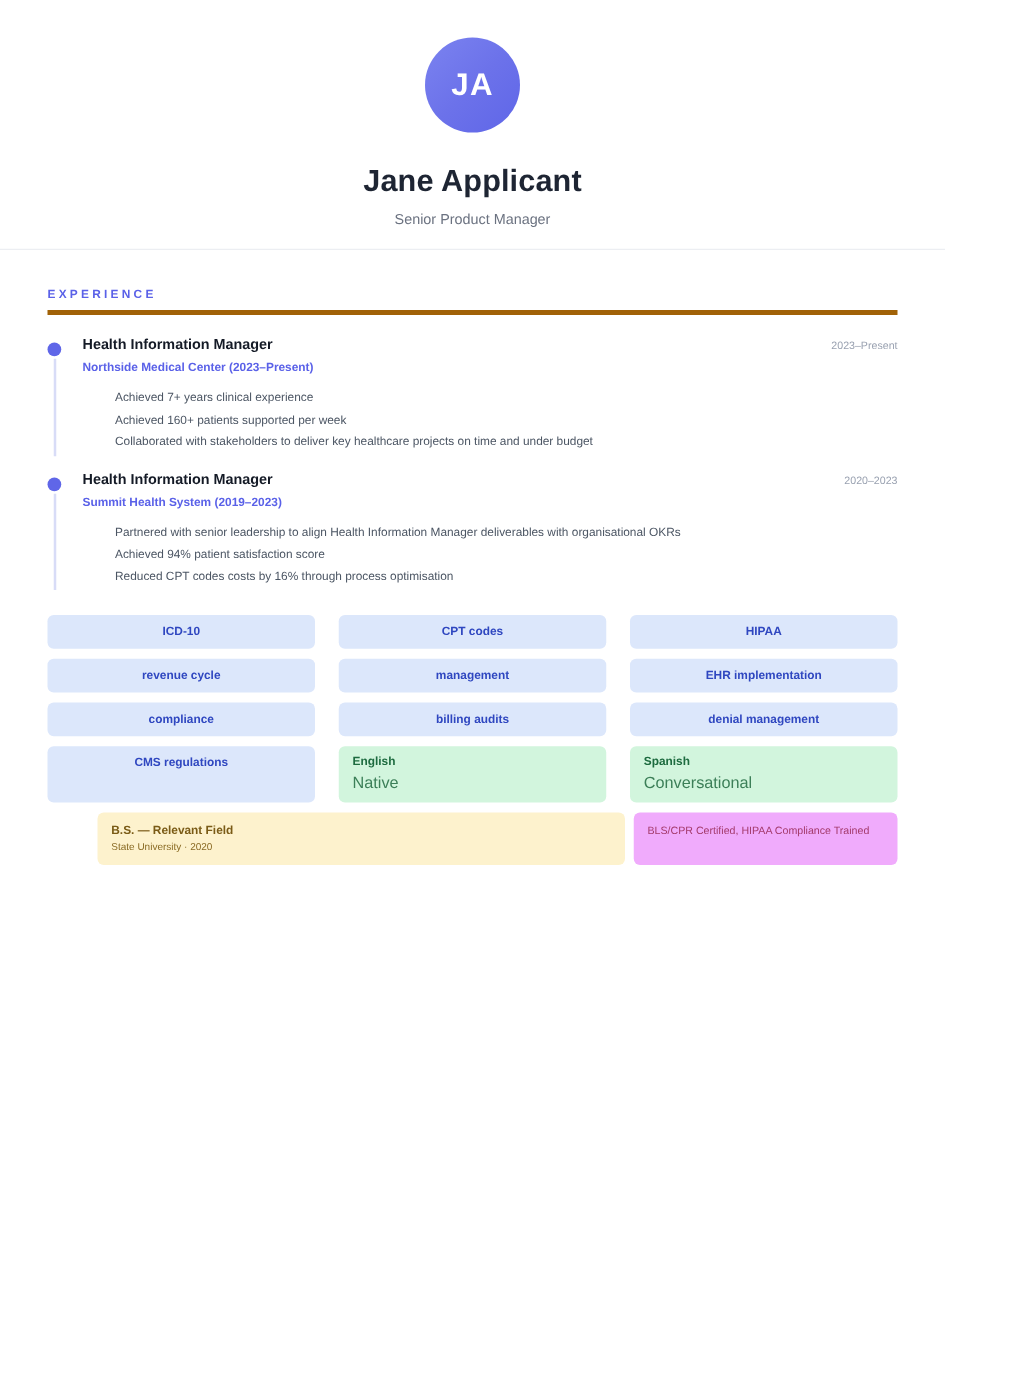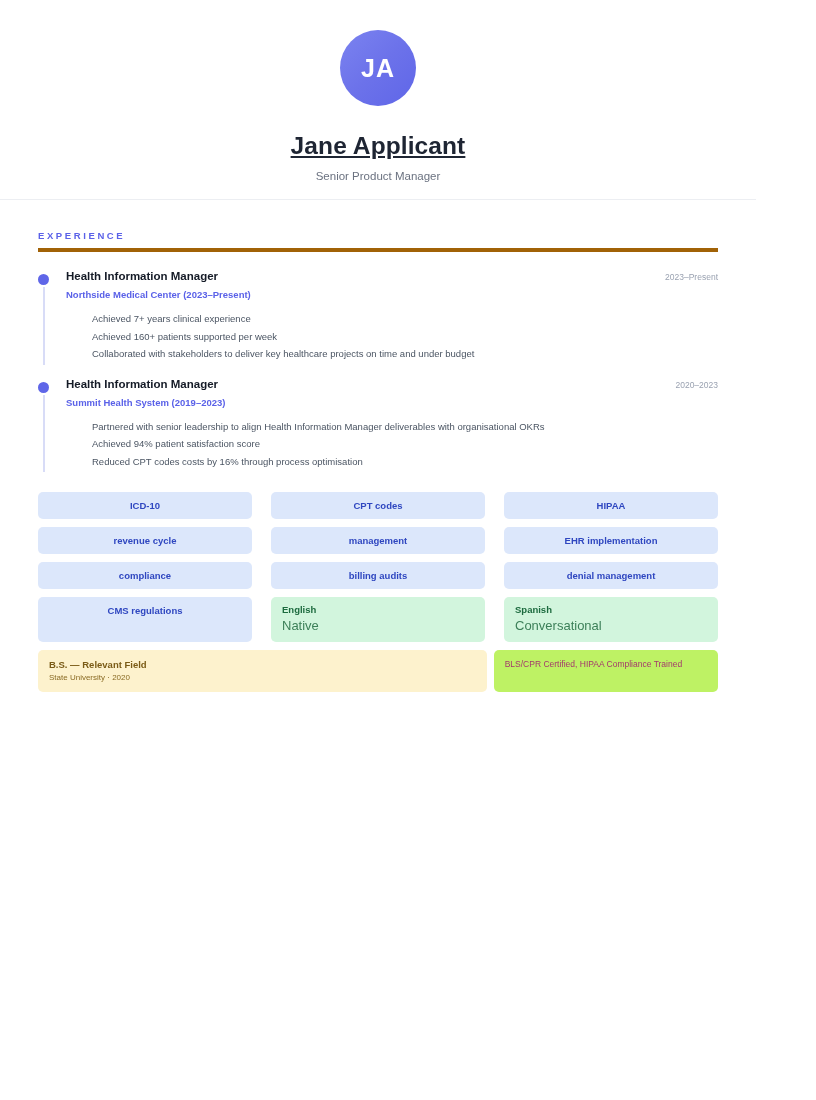--- a/index.html
+++ b/index.html
@@ -45,21 +45,20 @@
     font-weight: bold;
     letter-spacing: 1px;
     font-family: "Liberation Sans", sans-serif;
   }
   .full-name {
     margin-top: 26px;
     font-size: 24.5px;
     font-weight: bold;
     color: #1e2533;
     letter-spacing: 0.1px;
-    text-decoration: underline;
   }
   .headline {
     margin-top: 10px;
     font-size: 11.5px;
     color: #6b7280;
   }
 
   
   .content {
     padding: 30px 38px 0 38px;
@@ -176,40 +175,41 @@
     color: #3c7f58;
     line-height: 1.4;
   }
 
   
   .bottom-grid {
     display: grid;
     grid-template-columns: 2fr 1fr;
     gap: 7px;
     margin-top: 8px;
+    margin-left: 40px;
   }
   .card-education {
     background: #fdf2cd;
     border-radius: 5px;
     padding: 8px 11px;
     box-sizing: border-box;
   }
   .card-education .edu-degree {
     font-size: 9.5px;
     font-weight: bold;
     color: #7a5b16;
     line-height: 1.4;
   }
   .card-education .edu-meta {
     font-size: 8px;
     color: #8a6b24;
     line-height: 1.5;
   }
   .card-cert {
-    background: #bef264;
+    background: #f0abfc;
     border-radius: 5px;
     padding: 8px 11px;
     box-sizing: border-box;
     display: flex;
     align-items: flex-start;
   }
   .card-cert .cert-text {
     font-size: 8.5px;
     color: #a33a6b;
     line-height: 1.45;

